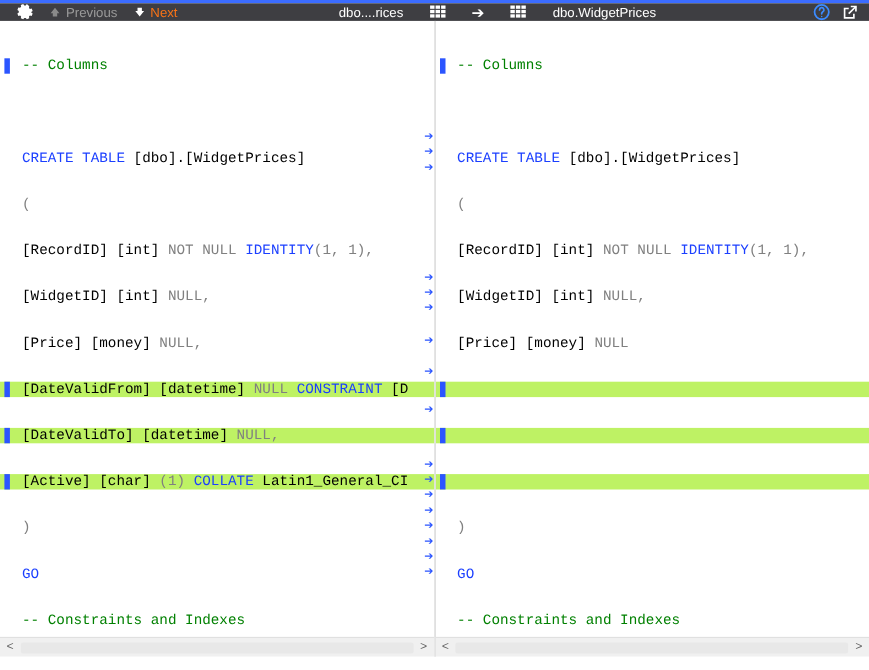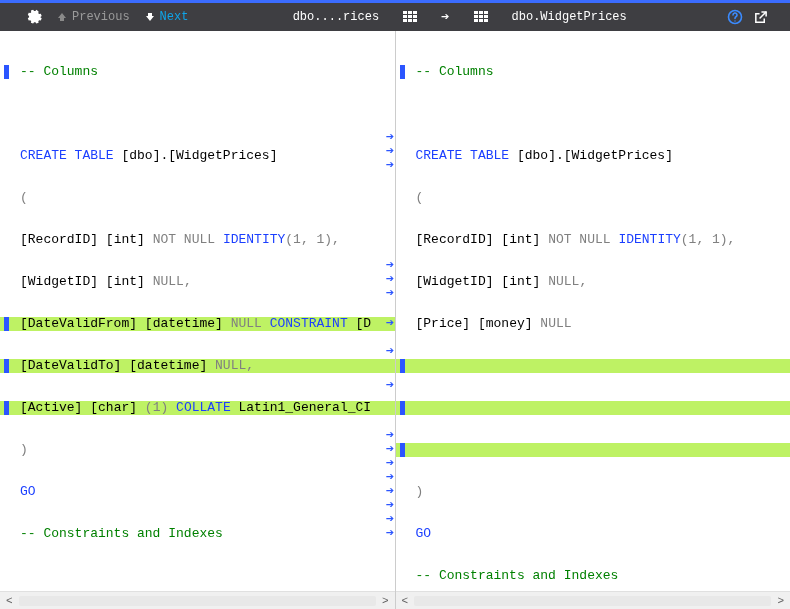--- a/index.html
+++ b/index.html
@@ -9,36 +9,36 @@
     font-size: 13px;
     line-height: 14px;
     background: #fff;
     overflow: hidden;
   }
   .topbar {
     height: 3px;
     background: #3b6cff;
   }
   .toolbar {
-    height: 28px;
+    height: 16px;
     background: #3e3e42;
     display: flex;
     align-items: center;
     color: #c0c0c0;
-    font-family: Liberation Mono, monospace;
+    font-family: Liberation Sans, sans-serif;
     font-size: 12px;
-    padding: 0 22px;
+    padding: 0 10px;
     gap: 6px;
   }
   .toolbar .btn {
     display: flex; align-items: center; gap: 4px;
     padding: 2px 4px;
     color: #9a9a9a;
   }
-  .toolbar .btn.active { color: #0ea5e9; justify-content: center; }
+  .toolbar .btn.active { color: #f97316; justify-content: center; }
   .toolbar .spacer { flex: 1; }
   .toolbar svg { display: block; }
   .toolbar .title-group {
     display: flex; align-items: center; gap: 24px; color: #fff;
   }
   .toolbar .grid-icon {
     width: 14px; height: 12px;
     display: inline-block;
     background:
       linear-gradient(#fff,#fff), linear-gradient(#fff,#fff), linear-gradient(#fff,#fff),
@@ -164,20 +164,21 @@
 <div class="panes">
 
   <div class="pane left">
     <div class="code">
       <div class="line changed"><span class="bar"></span><span class="c-green">-- Columns</span></div>
       <div class="line"></div>
       <div class="line"><span class="c-blue">CREATE TABLE</span> <span class="c-black">[dbo].[WidgetPrices]</span></div>
       <div class="line"><span class="c-gray">(</span></div>
       <div class="line"><span class="c-black">[RecordID]</span> <span class="c-black">[int]</span> <span class="c-gray">NOT NULL</span> <span class="c-blue">IDENTITY</span><span class="c-gray">(1, 1),</span></div>
       <div class="line"><span class="c-black">[WidgetID]</span> <span class="c-black">[int]</span> <span class="c-gray">NULL</span><span class="c-gray">,</span></div>
+      <div class="line"><span class="c-black">[Price]</span> <span class="c-black">[money]</span> <span class="c-gray">NULL</span><span class="c-gray">,</span></div>
       <div class="line changed hl"><span class="bar"></span><span class="c-black">[DateValidFrom]</span> <span class="c-black">[datetime]</span> <span class="c-gray">NULL</span> <span class="c-blue">CONSTRAINT</span> <span class="c-black">[D</span></div>
       <div class="line changed hl"><span class="bar"></span><span class="c-black">[DateValidTo]</span> <span class="c-black">[datetime]</span> <span class="c-gray">NULL</span><span class="c-gray">,</span></div>
       <div class="line changed hl"><span class="bar"></span><span class="c-black">[Active]</span> <span class="c-black">[char]</span> <span class="c-gray">(1)</span> <span class="c-blue">COLLATE</span> <span class="c-black">Latin1_General_CI</span></div>
       <div class="line"><span class="c-gray">)</span></div>
       <div class="line"><span class="c-blue">GO</span></div>
       <div class="line"><span class="c-green">-- Constraints and Indexes</span></div>
       
       
       
       

